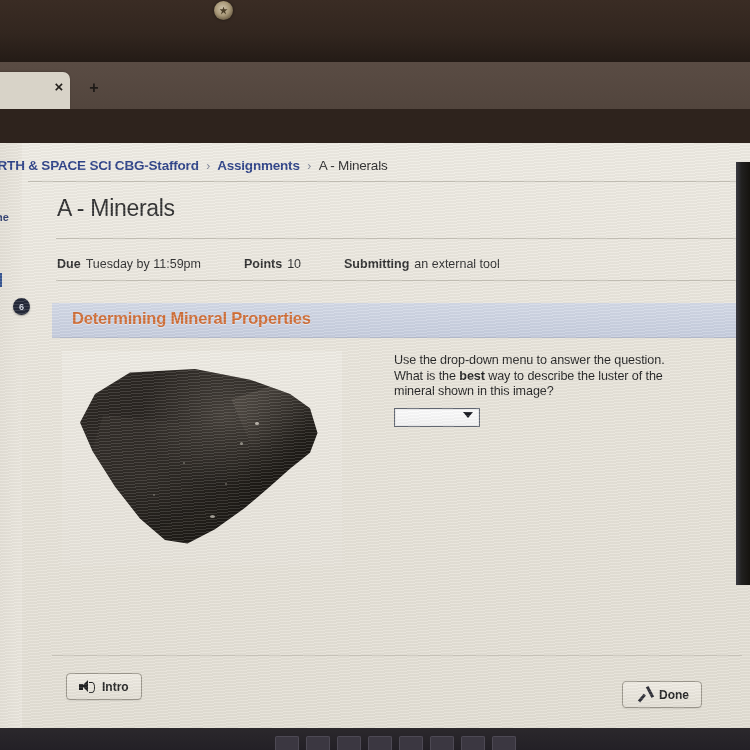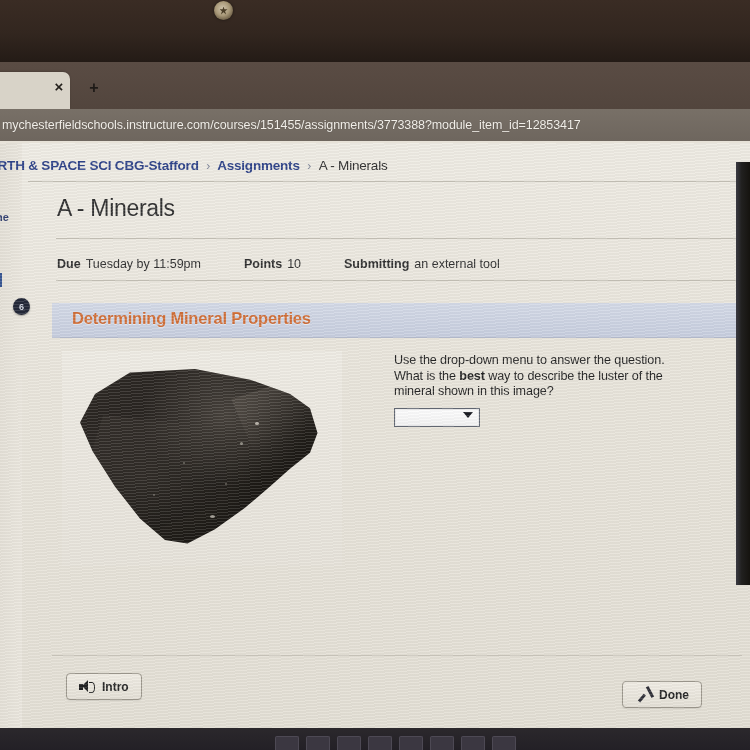--- a/index.html
+++ b/index.html
@@ -405,23 +405,20 @@
   <div class="webcam">
       <span></span>
     </div>
 
   <div class="chrome-bar">
     <div class="tab-active"></div>
   </div>
   <div class="tab-close">×</div>
   <div class="tab-new">+</div>
 
-  <div class="url-bar">
-    <span class="url-text">mychesterfieldschools.instructure.com/courses/151455/assignments/3773388?module_item_id=12853417</span>
-  </div>
 
   <div class="page">
 
     <div class="side-sliver"></div>
     <div class="side-text">ne</div>
     <div class="side-mark"></div>
     <div class="side-badge">6</div>
 
     <div class="breadcrumb">
       <span class="crumb-link">ARTH &amp; SPACE SCI CBG-Stafford</span>

